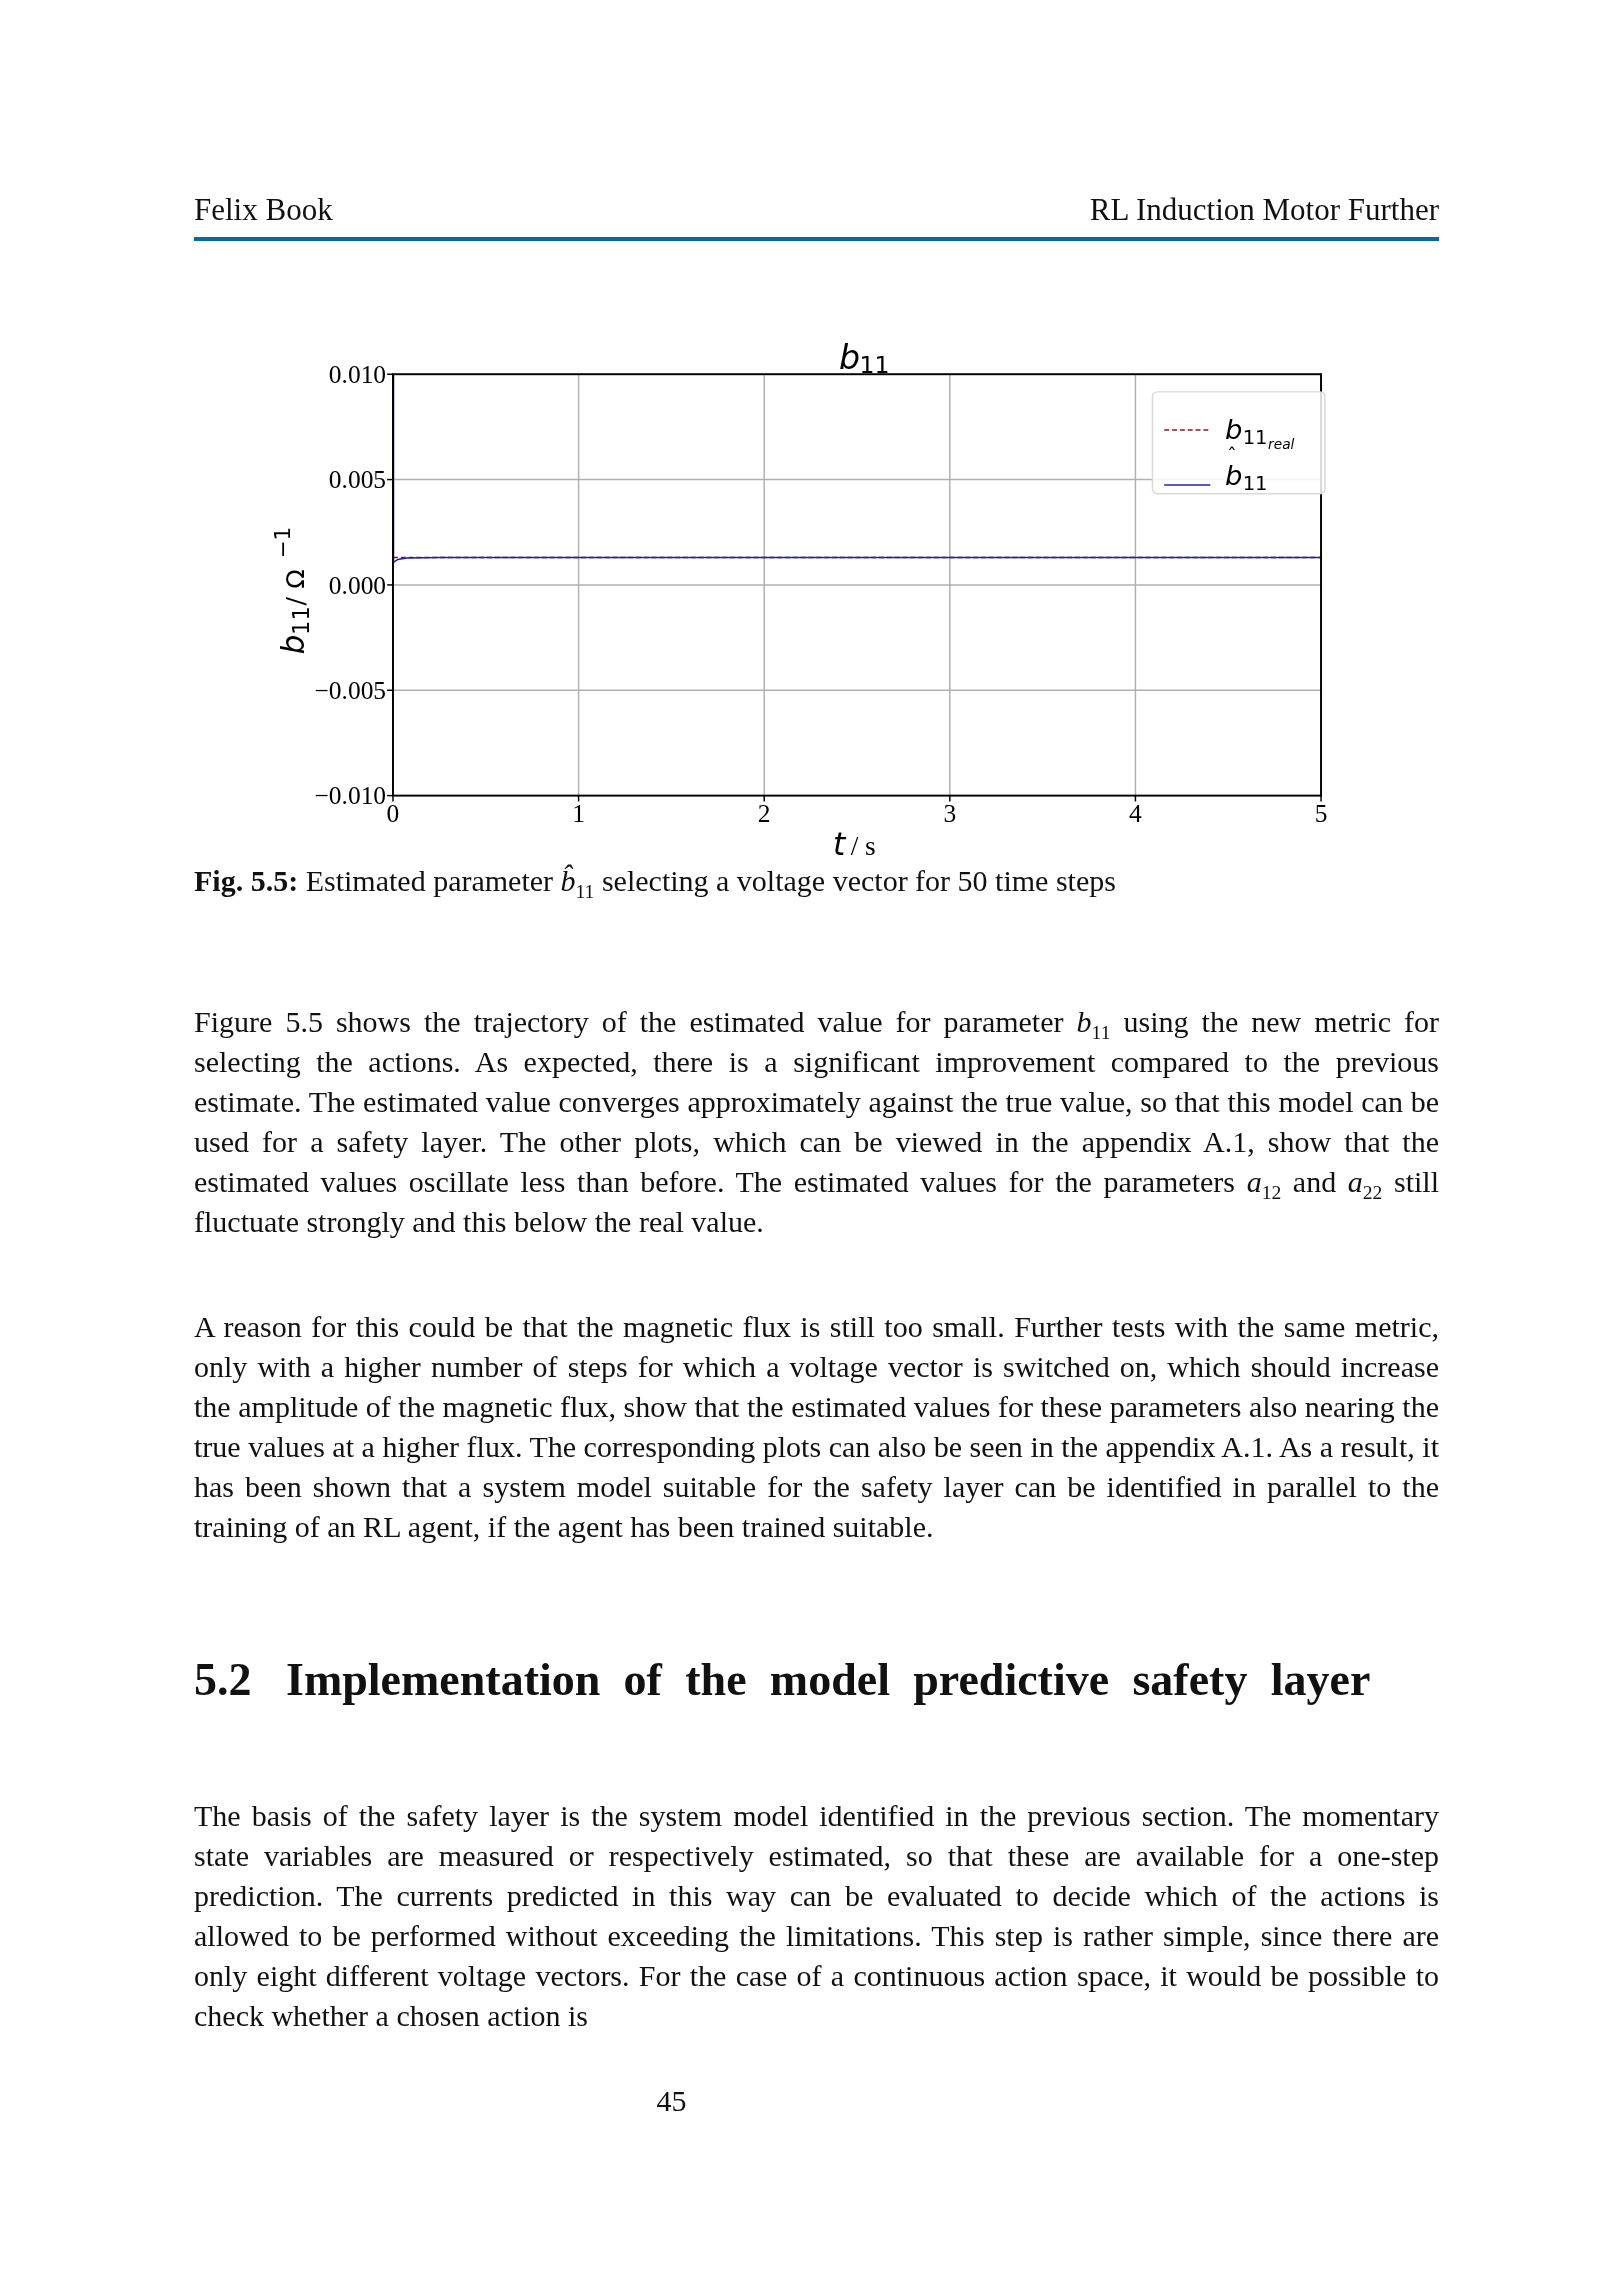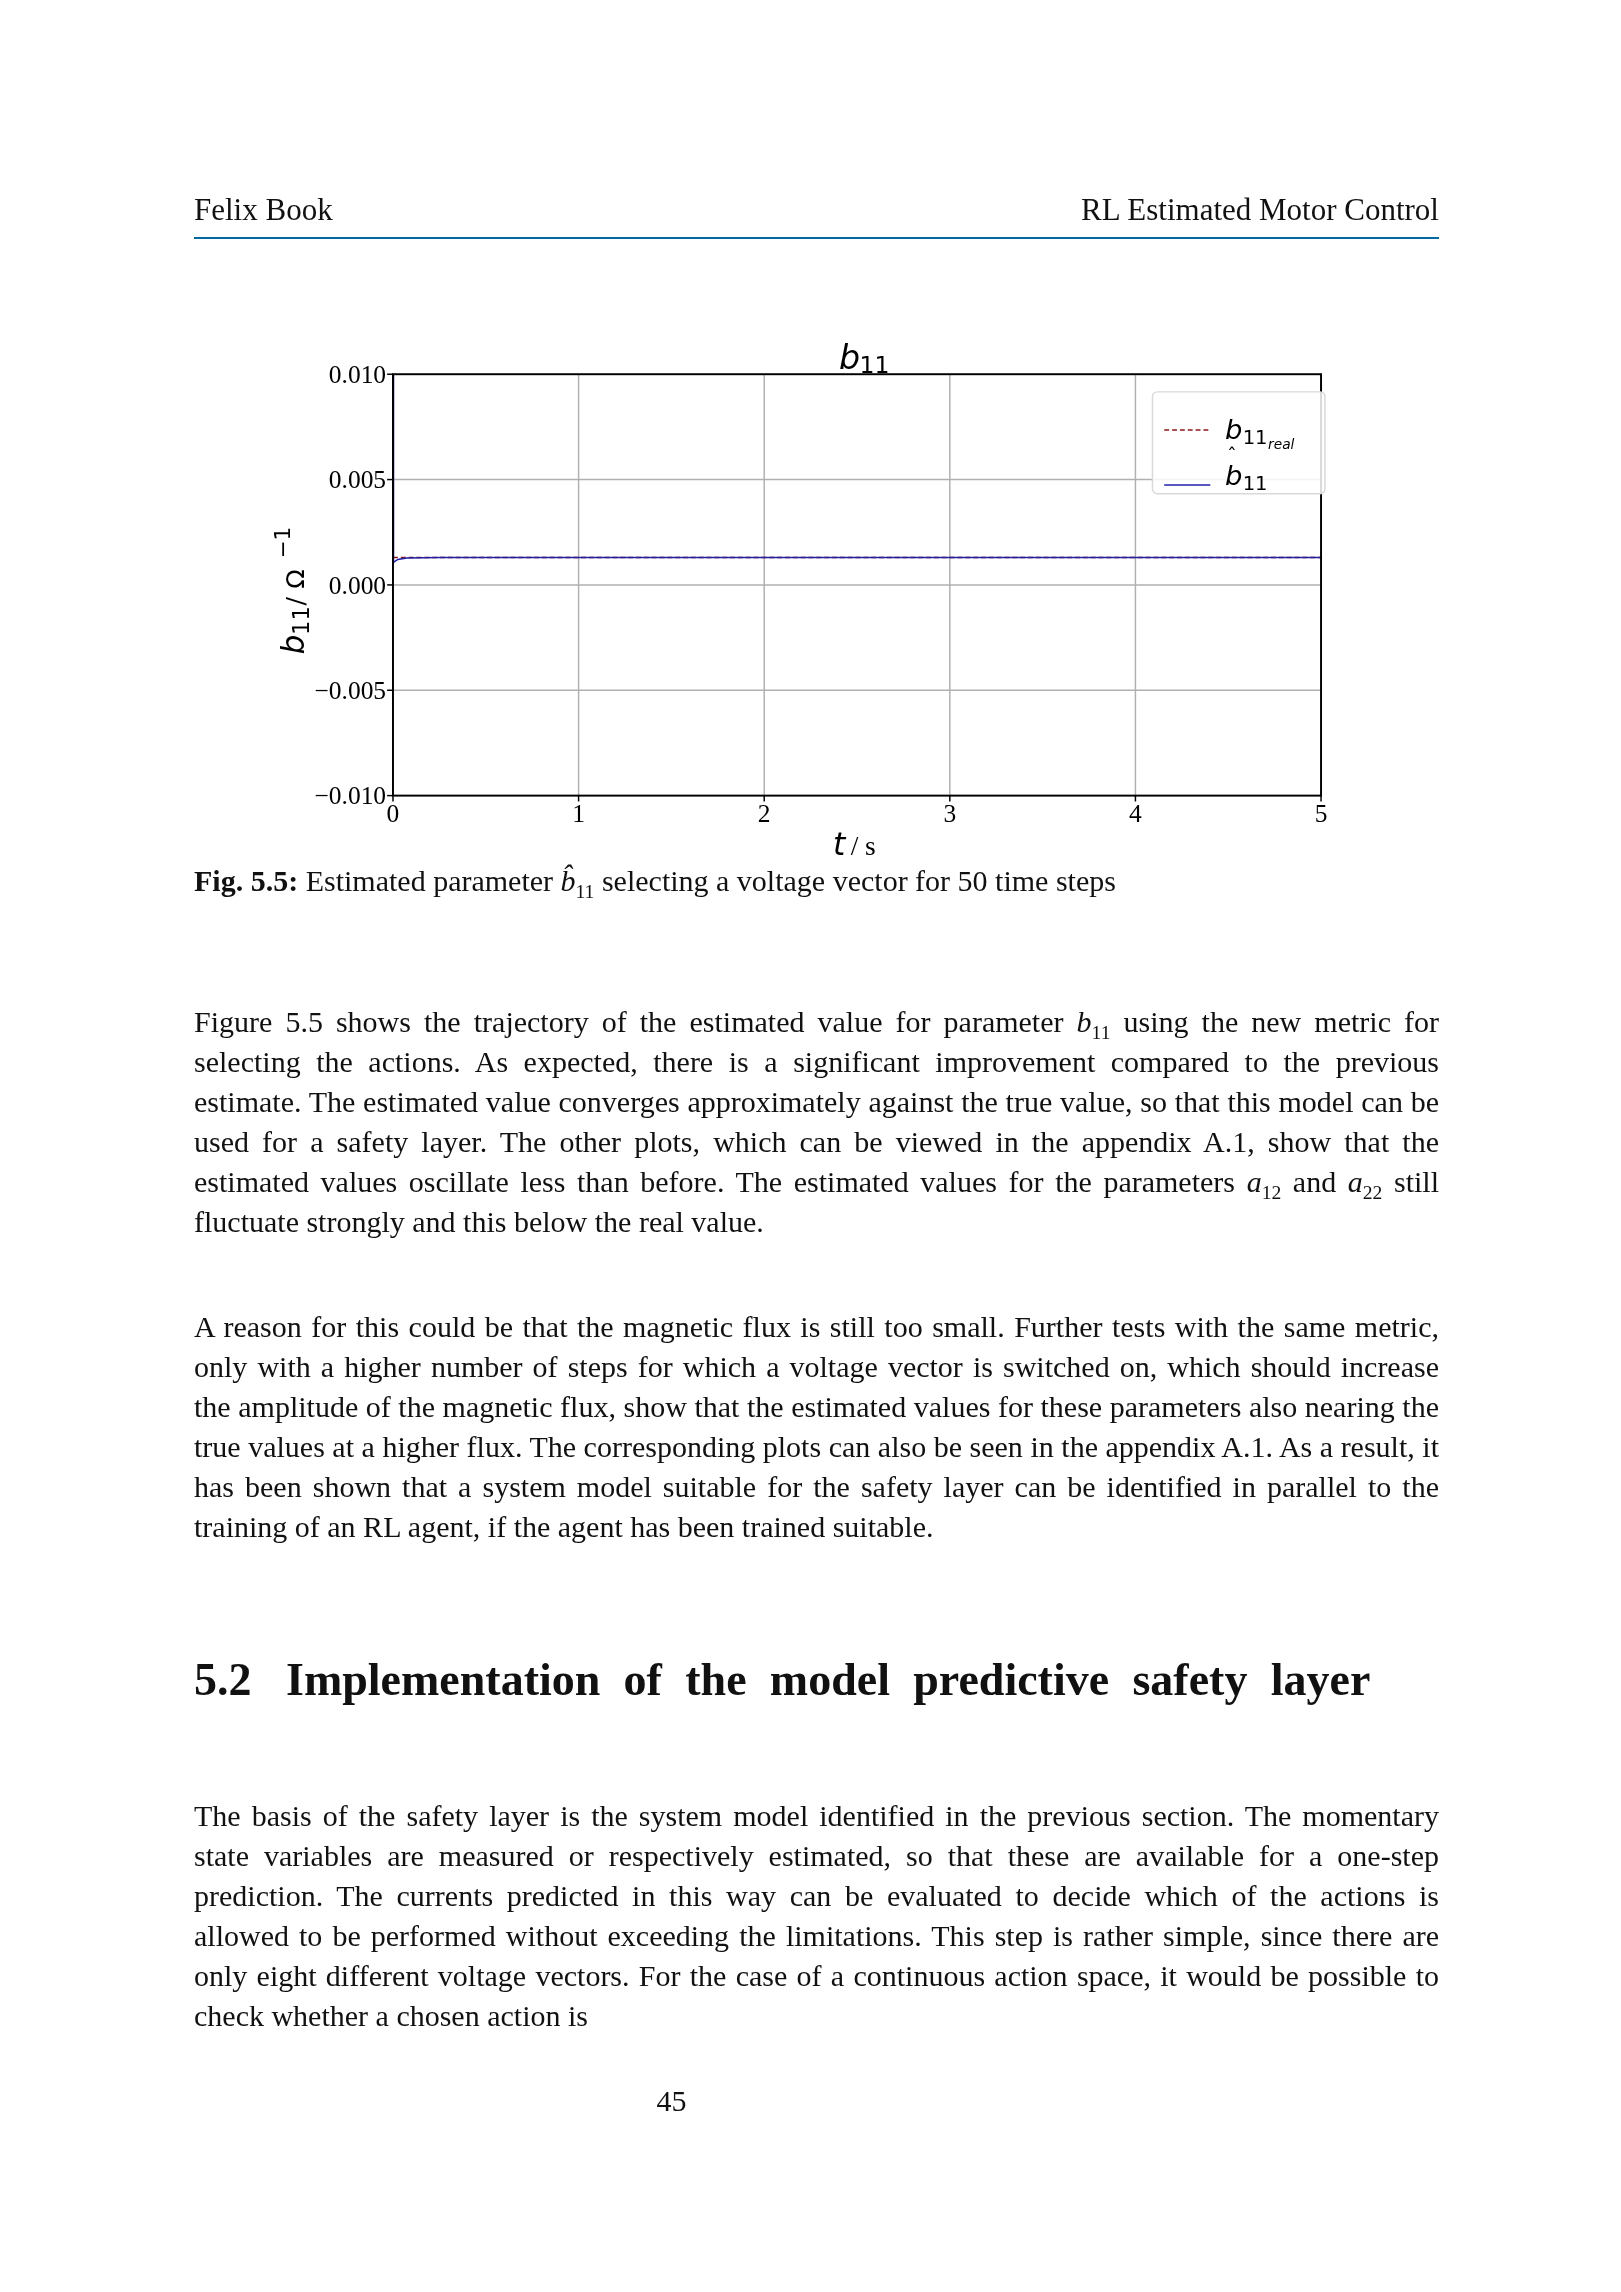--- a/index.html
+++ b/index.html
@@ -1,19 +1,19 @@
 <!DOCTYPE html>
 <html><head>
 <meta charset="utf-8">
 <style>
   html, body { margin:0; padding:0; background:#fff; }
   body { width:1621px; height:2293px; position:relative; overflow:hidden;
          font-family:"DejaVu Serif", "Liberation Serif", serif; color:#111; }
   .header { position:absolute; left:194px; top:192px; width:1245px; height:45px;
-            border-bottom:2px solid #0369a1; font-size:31px; font-family:"Liberation Serif", serif; }
+            border-bottom:4px solid #0369a1; font-size:31px; font-family:"Liberation Serif", serif; }
   .header .l { position:absolute; left:0; top:0; }
   .header .r { position:absolute; right:0; top:0; }
 
   .chart { position:absolute; left:245px; top:331px; width:1127px; height:549px; }
   .chart svg { position:absolute; left:0; top:0; }
 
   .caption { position:absolute; left:194px; top:864px; width:1245px; 
              font-size:30px; font-family:"Liberation Serif", serif; }
   .caption b { font-weight:bold; }
   .caption sub { font-size:19.6px; }
@@ -30,21 +30,21 @@
                     text-align-last:left; word-spacing:11.8px; }
 
   .pagenum { position:absolute; left:0; width:1343px; top:2084px; text-align:center;
              font-size:30px; font-family:"Liberation Serif", serif; }
 </style>
 </head>
 <body>
 
 <div class="header">
   <span class="l">Felix Book</span>
-  <span class="r">RL Estimated Motor Control</span>
+  <span class="r">RL Induction Motor Further</span>
 </div>
 
 <div class="chart">
   <svg width="1127" height="549" viewBox="0 0 1150 560">
 
     <g stroke="#b0b0b0" stroke-width="1.5">
       <line x1="340.4" y1="44" x2="340.4" y2="474"></line>
       <line x1="529.8" y1="44" x2="529.8" y2="474"></line>
       <line x1="719.2" y1="44" x2="719.2" y2="474"></line>
       <line x1="908.6" y1="44" x2="908.6" y2="474"></line>

